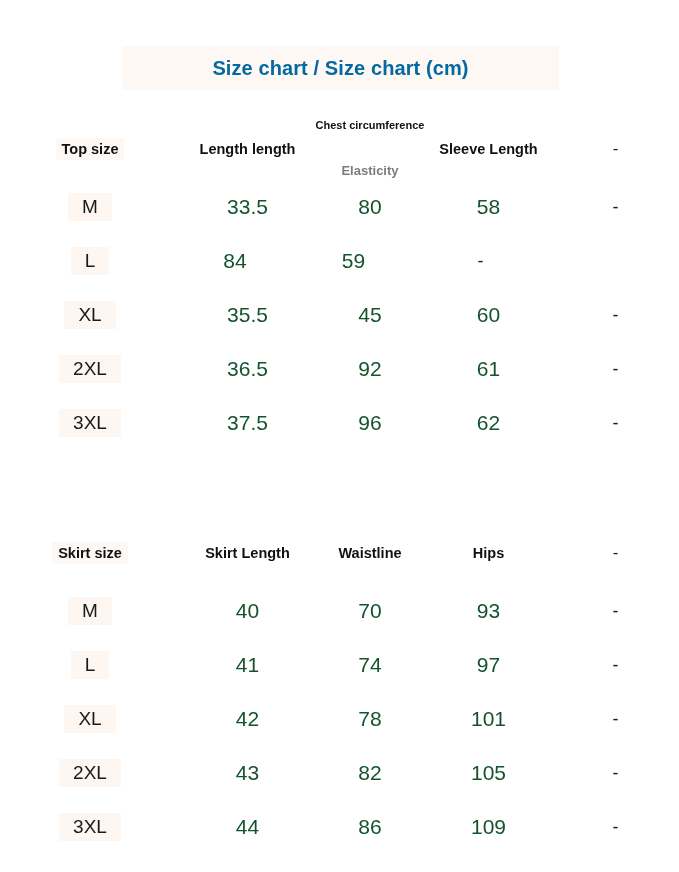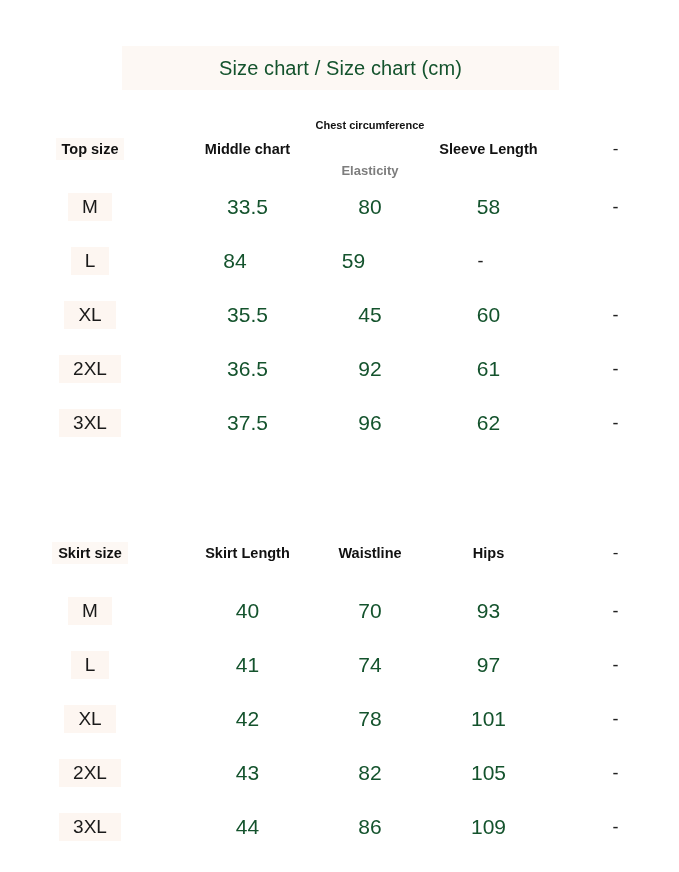--- a/index.html
+++ b/index.html
@@ -29,22 +29,22 @@
     top: 46px;
     width: 437px;
     height: 44px;
     background: #fdf8f4;
     display: flex;
     align-items: center;
     justify-content: center;
   }
   .title-text {
     font-size: 20px;
-    font-weight: normal;
-    color: #14532d;
+    font-weight: bold;
+    color: #0369a1;
     letter-spacing: 0.1px;
     white-space: nowrap;
   }
 
   
   .chart {
     position: absolute;
     left: 0;
     width: 679px;
   }
@@ -125,21 +125,21 @@
   <div class="title-band">
     <div class="title-text">Size chart / Size chart (cm)</div>
   </div>
 
   <div class="chart" id="chart-top">
       <div class="row header-row">
         <div class="cell c0">
           <div class="hdr-label hdr-pill">Top size</div>
         </div>
         <div class="cell c1">
-          <div class="hdr-label">Middle chart</div>
+          <div class="hdr-label">Length length</div>
         </div>
         <div class="cell c2">
           <div class="hdr-label small">Chest circumference</div>
           <div class="hdr-sub">Elasticity</div>
         </div>
         <div class="cell c3">
           <div class="hdr-label">Sleeve Length</div>
         </div>
         <div class="cell c4">
           <div class="hdr-dash">-</div>

